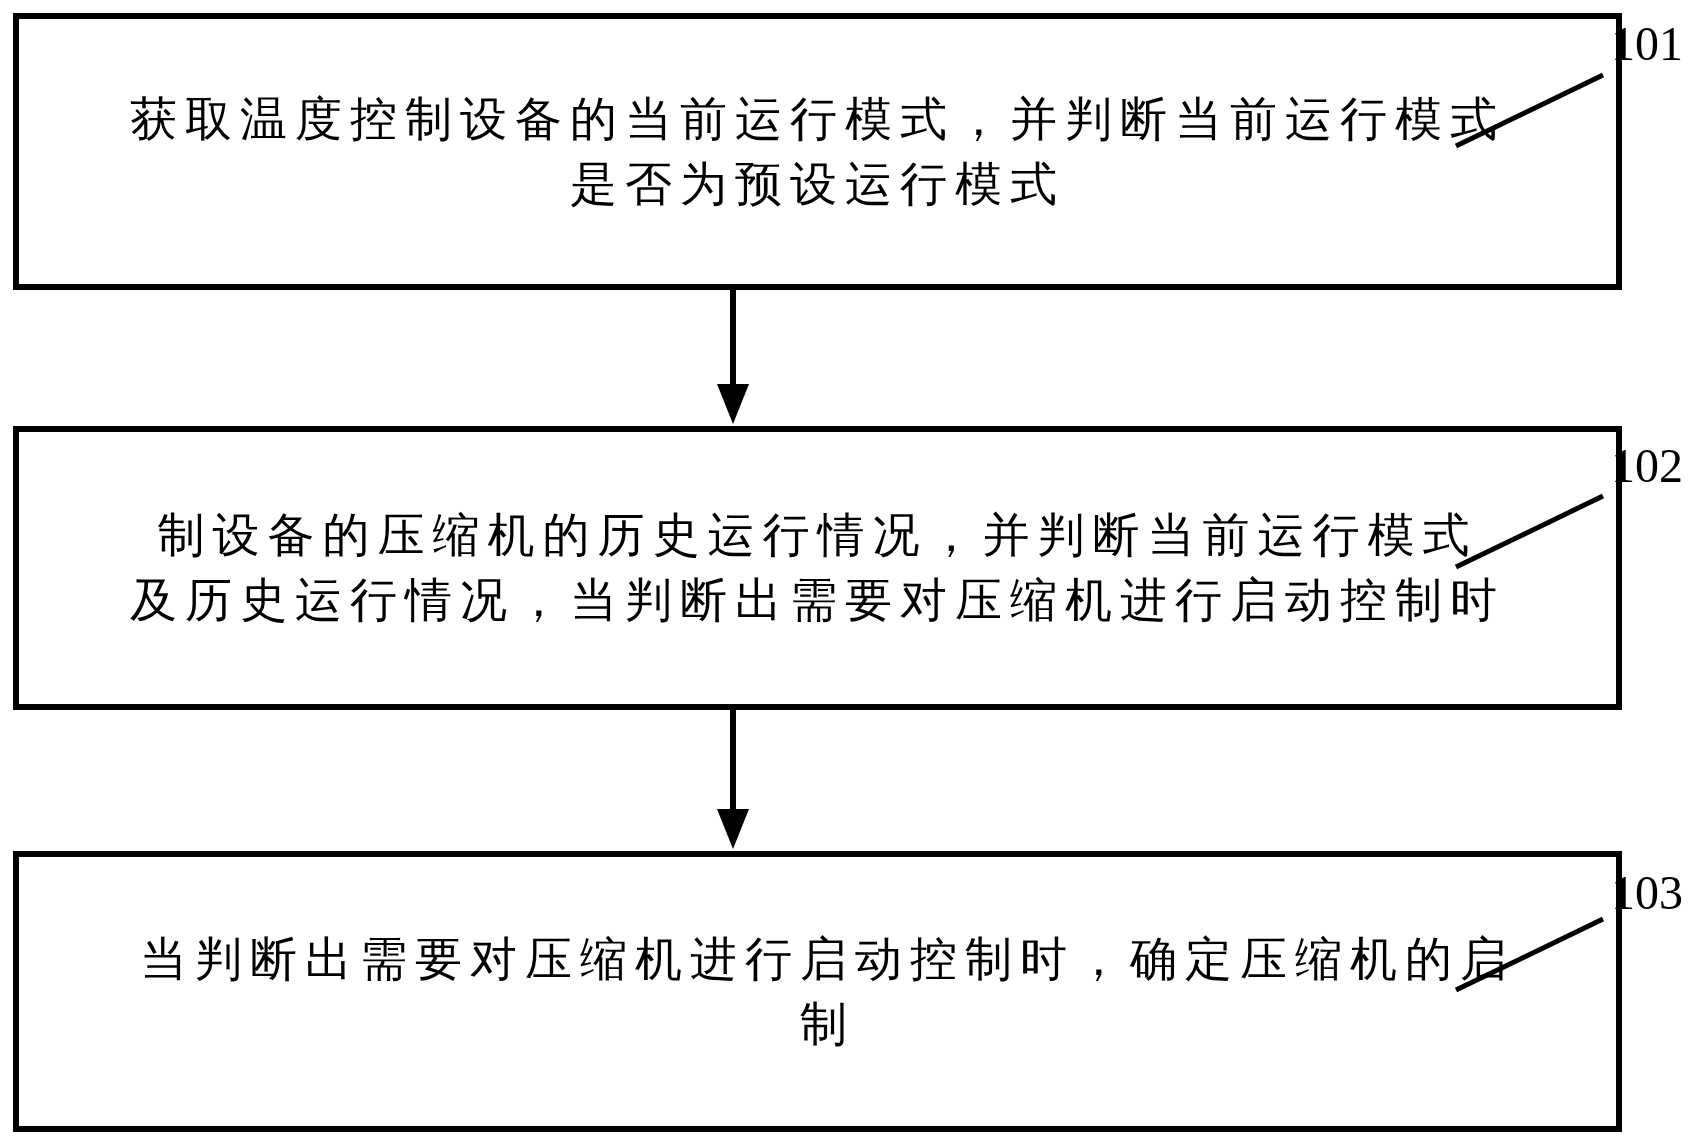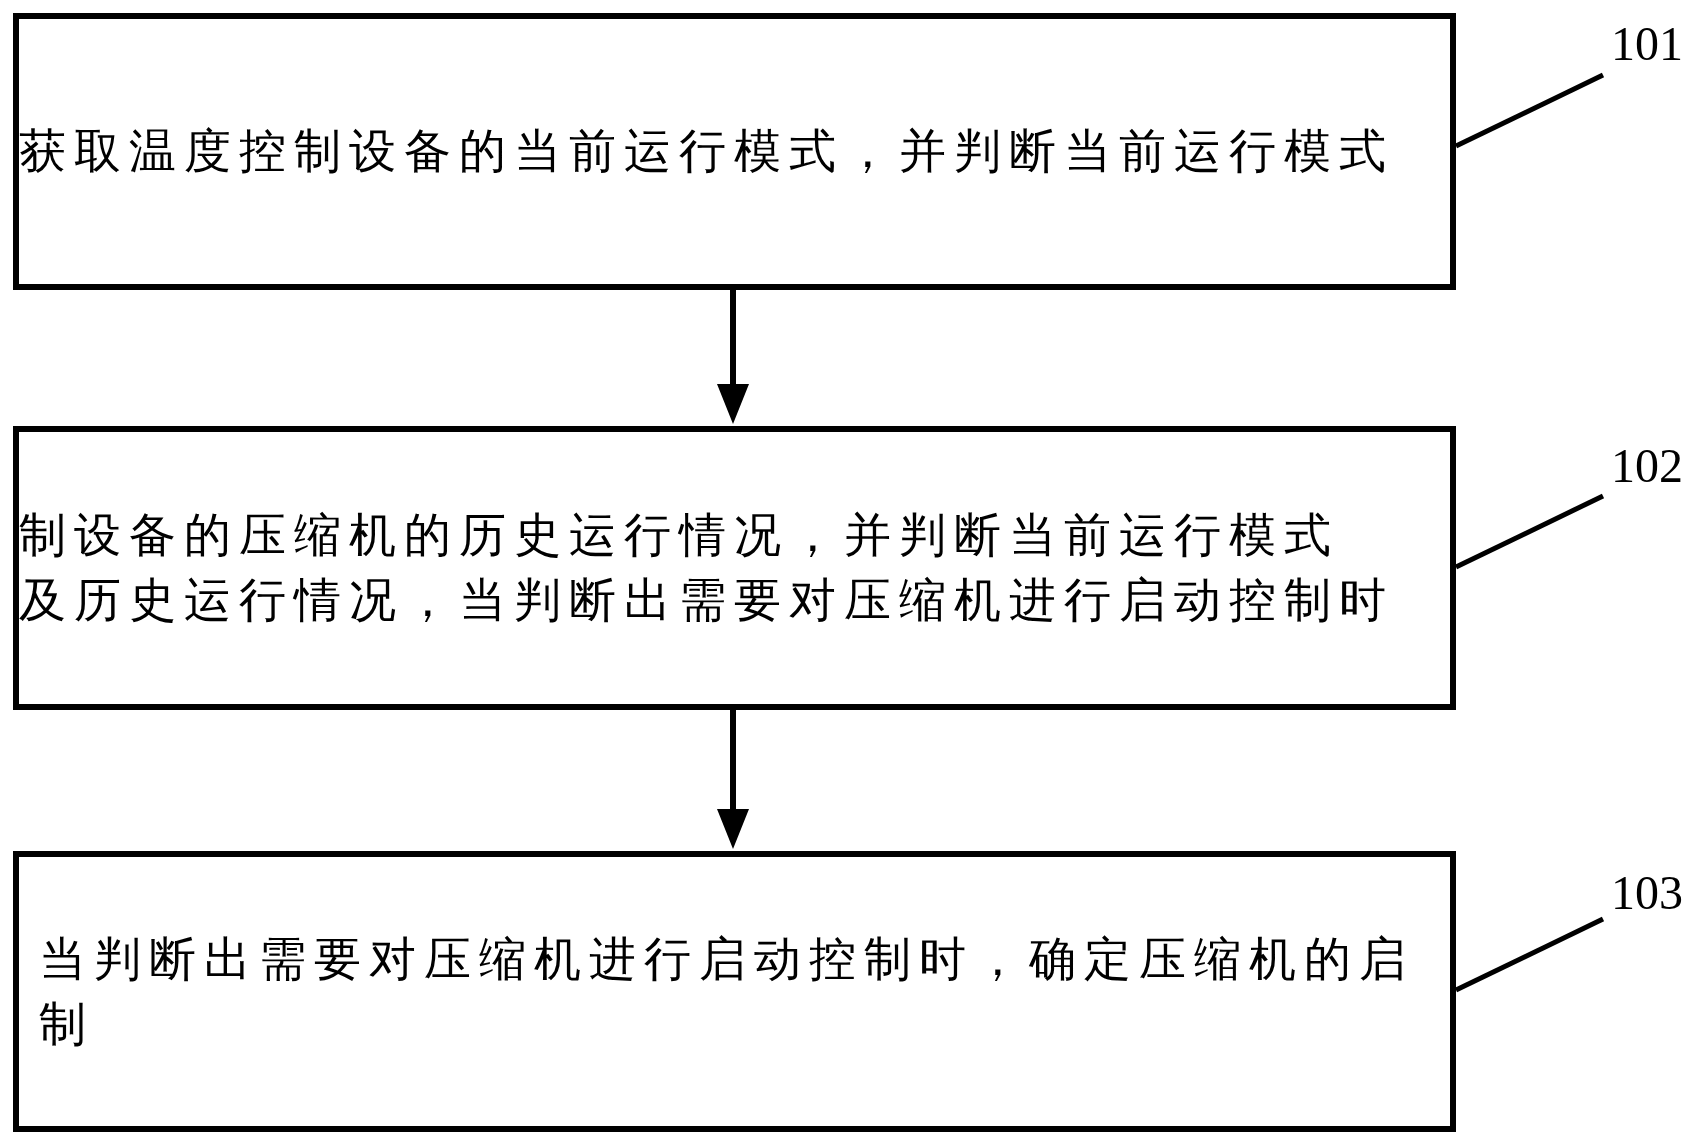--- a/index.html
+++ b/index.html
@@ -14,28 +14,28 @@
     background: #ffffff;
     font-family: "Liberation Serif", "DejaVu Serif", serif;
     color: #000000;
     overflow: hidden;
   }
 
   
   .flow-box {
     position: absolute;
     left: 13px;
-    width: 1443px;
+    width: 1609px;
     box-sizing: border-box;
     border: 6px solid #000000;
     background: #ffffff;
     display: flex;
     flex-direction: column;
     justify-content: center;
-    align-items: flex-start;
+    align-items: center;
   }
   .box1 { top: 13px;  height: 277px; }
   .box2 { top: 426px; height: 284px; }
   .box3 { top: 851px; height: 281px; padding-left: 20px; }
 
   .flow-box .line {
     display: block;
     text-align: center;
     font-size: 47px;
     line-height: 65px;
@@ -97,20 +97,21 @@
   .label2 { left: 1592px; top: 440px; }
   .label3 { left: 1592px; top: 867px; }
 </style>
 </head>
 <body>
 
 <div class="canvas">
 
   <div class="flow-box box1">
     <span class="line">获取温度控制设备的当前运行模式，并判断当前运行模式</span>
+    <span class="line">是否为预设运行模式</span>
   </div>
 
   <div class="arrow arrow1">
     <div class="arrow-stem"></div>
     <div class="arrow-head"></div>
   </div>
 
   <div class="flow-box box2">
     <span class="line">制设备的压缩机的历史运行情况，并判断当前运行模式</span>
     <span class="line">及历史运行情况，当判断出需要对压缩机进行启动控制时</span>

